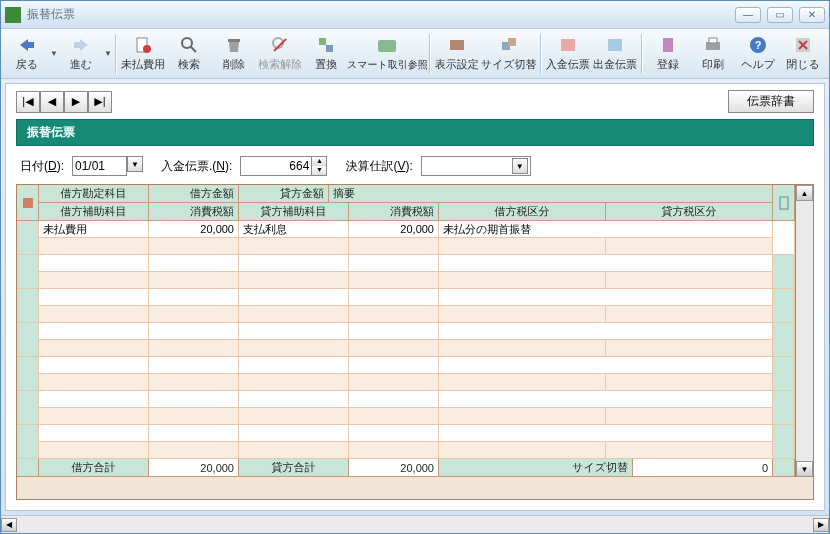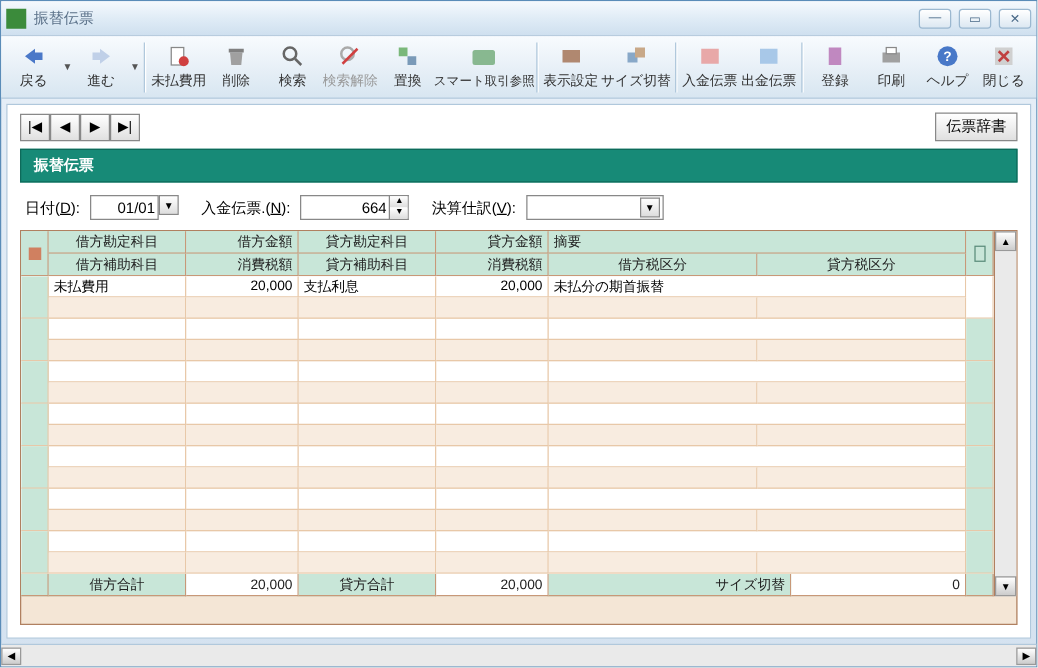--- a/index.html
+++ b/index.html
@@ -80,21 +80,21 @@
   .nav-row { display: flex; align-items: center; justify-content: space-between; margin-bottom: 6px; }
   .nav-btns { display: flex; }
   .nav-btn {
     width: 24px; height: 22px;
     background: linear-gradient(to bottom, #fff, #e0e0e0);
     border: 1px solid #888;
     display: flex; align-items: center; justify-content: center;
     font-size: 11px; cursor: pointer;
   }
   .dict-btn {
-    padding: 2px 8px;
+    padding: 2px 18px;
     background: linear-gradient(to bottom, #fff, #e0e0e0);
     border: 1px solid #888;
     cursor: pointer;
     font-size: 12px;
   }
   .section-header {
     background: #178a77;
     color: #fff;
     font-weight: bold;
     padding: 4px 10px;
@@ -107,21 +107,21 @@
     padding: 10px 4px 8px 4px;
   }
   .form-row label { font-size: 12px; }
   .form-input {
     border: 1px solid #888;
     height: 20px;
     font-size: 12px;
     padding: 0 2px;
     background: #fff;
   }
-  .date-input { width: 55px; text-align: right; }
+  .date-input { width: 55px; text-align: left; }
   .num-input { width: 72px; text-align: right; }
   .spinner-btns { display: inline-flex; flex-direction: column; border: 1px solid #888; border-left: none; height: 20px; }
   .spinner-btns span { width: 14px; height: 9px; background: linear-gradient(#fff,#ddd); font-size: 7px; line-height: 8px; text-align: center; cursor:pointer; }
   .select-input { width: 110px; height: 20px; border: 1px solid #888; background: #fff; display:flex; align-items:center; justify-content:flex-end; padding-right:2px; }
   .dd-arrow { width: 16px; height: 16px; background: linear-gradient(#fff,#ddd); border: 1px solid #888; display:flex; align-items:center; justify-content:center; font-size:8px; }
 
   .grid-wrap {
     flex: 1;
     border: 1px solid #b08060;
     display: flex;
@@ -233,34 +233,34 @@
           <svg width="18" height="18">
             <rect x="3" y="2" width="10" height="14" fill="#fff" stroke="#888"></rect>
             <circle cx="13" cy="13" r="4" fill="#d04040"></circle>
           </svg>
         </div>
       <span class="tb-label">未払費用</span>
     </div>
     <div class="tb-btn">
       <div class="tb-icon">
           <svg width="18" height="18">
+            <circle cx="7" cy="7" r="5" fill="none" stroke="#666" stroke-width="2"></circle>
+            <line x1="11" y1="11" x2="16" y2="16" stroke="#666" stroke-width="2"></line>
+          </svg>
+        </div>
+      <span class="tb-label">検索</span>
+    </div>
+    <div class="tb-btn">
+      <div class="tb-icon">
+          <svg width="18" height="18">
             <path d="M4 6h10l-1 10H5z" fill="#a0a0a0"></path>
             <rect x="3" y="3" width="12" height="3" fill="#808080"></rect>
           </svg>
         </div>
       <span class="tb-label">削除</span>
-    </div>
-    <div class="tb-btn">
-      <div class="tb-icon">
-          <svg width="18" height="18">
-            <circle cx="7" cy="7" r="5" fill="none" stroke="#666" stroke-width="2"></circle>
-            <line x1="11" y1="11" x2="16" y2="16" stroke="#666" stroke-width="2"></line>
-          </svg>
-        </div>
-      <span class="tb-label">検索</span>
     </div>
     <div class="tb-btn">
       <div class="tb-icon">
           <svg width="18" height="18">
             <circle cx="7" cy="7" r="5" fill="none" stroke="#aaa" stroke-width="2"></circle>
             <line x1="3" y1="15" x2="15" y2="3" stroke="#d04040" stroke-width="2"></line>
           </svg>
         </div>
       <span class="tb-label" style="color:#999">検索解除</span>
     </div>
@@ -396,21 +396,20 @@
           <div class="grid-header">
             <div class="cell hdr row-handle" style="height:36px">
               <svg width="14" height="14">
                   <rect x="2" y="2" width="10" height="10" fill="#d08060"></rect>
                 </svg>
             </div>
             <div style="flex:1">
               <div style="display:flex">
                 <div class="cell hdr col-acct">借方勘定科目</div>
                 <div class="cell hdr col-amt">借方金額</div>
-                <div class="cell hdr col-acct">貸方勘定科目</div>
                 <div class="cell hdr col-amt">貸方金額</div>
                 <div class="cell hdr col-summary">摘要</div>
               </div>
               <div style="display:flex">
                 <div class="cell hdr col-acct">借方補助科目</div>
                 <div class="cell hdr col-amt">消費税額</div>
                 <div class="cell hdr col-acct">貸方補助科目</div>
                 <div class="cell hdr col-amt">消費税額</div>
                 <div class="cell hdr col-tax">借方税区分</div>
                 <div class="cell hdr col-tax">貸方税区分</div>

